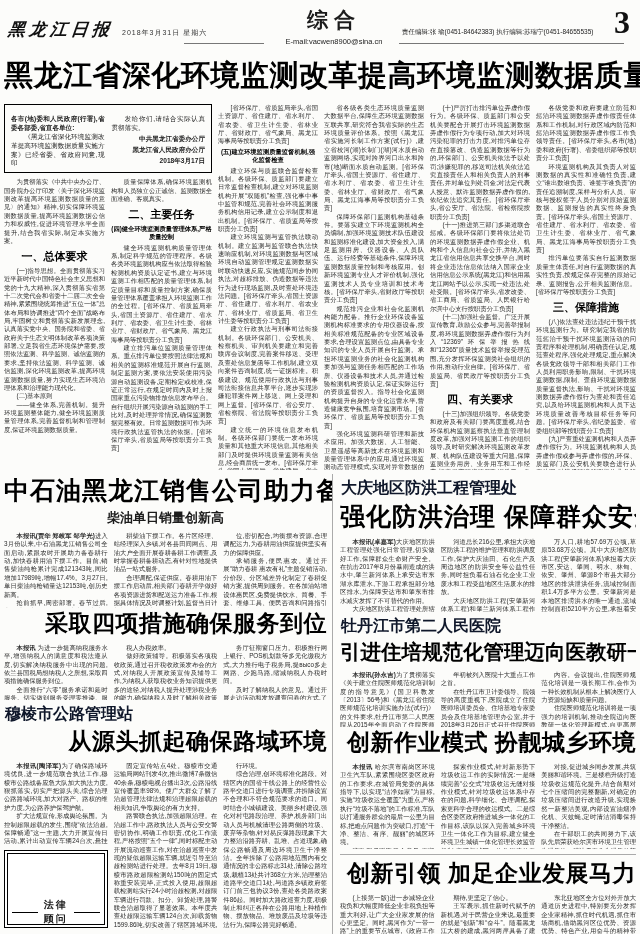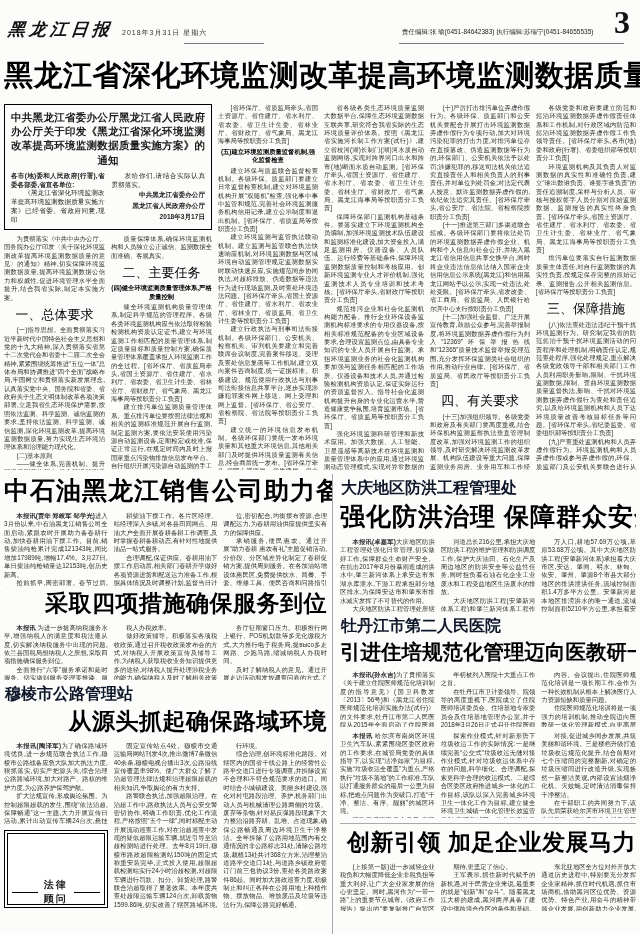--- a/index.html
+++ b/index.html
@@ -43,21 +43,21 @@
   .notice-title { font-size:10.5px; font-weight:900; line-height:1.35; text-align:justify; text-align-last:center; }
   .notice-body { display:flex; gap:7px; margin-top:5px; }
   .notice-col { flex:1 1 0; font-size:6.6px; line-height:1.35; text-align:justify; }
   .notice-col p { text-indent:2em; }
   .notice-col p.noindent { text-indent:0; font-weight:bold; }
   .sig { text-align:right; font-weight:bold; text-indent:0 !important; margin-top:2px; }
   .under-box { display:flex; gap:6px; flex:1; overflow:hidden; }
 
   .coltext { font-size:6.3px; line-height:1.33; text-align:justify; color:#2a2a2a; height:100%; }
   .coltext p { text-indent:2em; }
-  .coltext p.sec-h { text-indent:0; text-align:center; font-size:13px; font-weight:400; margin:4px 0 3px 0; color:#000; }
+  .coltext p.sec-h { text-indent:0; text-align:center; font-size:11px; font-weight:700; margin:4px 0 3px 0; color:#000; }
   .coltext p.bh { text-indent:0; text-align:center; font-weight:bold; color:#000; margin:2px 0; }
 
   
   .lower { display:flex; margin-top:4px; height:466px; }
   .lgroup { width:328px; padding-right:5px; overflow:hidden; }
   .rgroup { width:304px; border-left:1px solid #aaa; padding-left:7px; overflow:hidden; }
 
   .kicker { font-size:16px; font-weight:900; color:#0f172a; margin:4px 0 1px 1px; }
   .art-headline { text-align:center; font-weight:900; color:#000; white-space:nowrap; }
   .hl-26 { font-size:25px; letter-spacing:1px; }
@@ -91,30 +91,33 @@
 </head>
 <body>
 
 <div class="page">
 
   <div class="masthead">
     <div class="logo">黑龙江日报</div>
     <div class="date">2018年3月31日 星期六</div>
     <div class="rule-mid"></div>
     <div class="rule-mid2"></div>
+    <div class="section-wrap">
+      <div class="section-title">综合</div>
+      <div class="email-line">E-mail:vacwen8900@sina.cn</div>
+    </div>
     <div class="editors">责任编辑:张 瑜(0451-84642383)  执行编辑:苏瑞宁(0451-84655535)</div>
     <div class="pageno">3</div>
   </div>
 
   <div class="main-headline">黑龙江省深化环境监测改革提高环境监测数据质量实施方案</div>
 
   <div class="main-cols">
     <div class="mcol-double">
       <div class="notice-box">
-        <div class="notice-title">中共黑龙江省委办公厅黑龙江省人民政府办公厅关于印发《黑龙江省深化环境监测改革提高环境监测数据质量实施方案》的通知</div>
         <div class="notice-body">
           <div class="notice-col">
               <p class="noindent">各市(地)委和人民政府(行署),省委各部委,省直各单位:</p>
               <p>《黑龙江省深化环境监测改革提高环境监测数据质量实施方案》已经省委、省政府同意,现印</p>
             </div>
           <div class="notice-col">
               <p>发给你们,请结合实际认真贯彻落实。</p>
               <p class="sig">中共黑龙江省委办公厅</p>
               <p class="sig">黑龙江省人民政府办公厅</p>
               <p class="sig">2018年3月17日</p>
@@ -167,20 +170,21 @@
         <p>(八)依法查处违法违纪干预干扰环境监测行为。研究制定我省的防范惩治干预干扰环境监测活动的问责程序和处理机制,明确责任认定,规范查处程序,强化处理规定,重点解决各级党政领导干部和相关部门工作人员利用职务影响,限制、干扰环境监测数据,限制、歪曲环境监测数据质量监督执法,影响、干扰对环境监测数据弄虚作假行为查处和责任追究,以及给环境监测机构和人员下达环境质量改善考核目标任务等问题。[省环保厅牵头,省纪委监委、省委组织部等按职责分工负责]</p>
         <p>(九)严查重处监测机构和人员弄虚作假行为。环境监测机构和人员弄虚作假或参与弄虚作假的,环保、质监部门及公安机关要联合进行从严处理;对违规环境监测机构业务移交并负有责任的,依据相关规定严肃调查并追究责任,终身禁止从业;涉嫌犯罪的,依法追究刑事责任。[省环保厅牵头,省质监局、省公安厅等按职责分工负责]</p>
       </div>
   </div>
 
   <div class="lower">
 
     <div class="lgroup">
       <div>
         <div class="art-headline hl-26">中石油黑龙江销售公司助力备春耕</div>
+        <div class="subhead">柴油单日销量创新高</div>
         <div class="art-body petro-body">
           <div class="acol coltext">
               <p><span class="byline">本报讯(贾华 郑岐军 邹学光)</span>进入3月份以来,中石油黑龙江销售公司全面启动,紧跟农时开展助力备春耕行动,加快春耕用油下摆工作。目前,销售柴油纯枪累计完成121343吨,同比增加17989吨,增幅17.4%。3月27日,单日柴油纯枪销量达12153吨,创历史新高。</p>
               <p>抢前抓早,周密部署。春节过后,中石油黑龙江销售公司省内各油站全部开启了春耕保供模式,提前启动春</p>
             </div>
           <div class="acol coltext">
               <p>耕柴油下摆工作。各片区经理、站经理深入乡镇,对各县田间网点、用油大户全面开展春耕备耕工作调查,及时掌握春耕备耕动态,有针对性地提供油品一站式服务。</p>
               <p>合理调配,保证供应。春耕用油下摆工作启动后,相关部门春耕开学做好各项资源进货和配送运力准备工作,根据具体情况及时调整计划,监督当日计划运行完成情况,各分公司、仓储公司、运输公司加班坚守岗</p>
             </div>
           <div class="acol coltext">
@@ -267,20 +271,21 @@
               <p>在牡丹江市卫计委领导、院领导的高度重视下,医院成立了住院医师培训委员会、住培基地专家委员会及住培基地管理办公室,并于2018年3月26日正式召开住院医师规范化培训整改动员大会,住培办公室主任详解了住院医师规范化培训整改工作相关</p>
             </div>
           <div class="acol coltext">
               <p>内容。会议提出,住院医师规范化培训是一项长期工作,会作为一种长效机制从根本上解决医疗人力资源短缺和质量问题。</p>
               <p>住院医师规范化培训将是一项强力的培训机制,推动全院迈向医教研一体化管理新模式,向更高层次的质量管理、人力资源培养及管理水平迈进。</p>
             </div>
         </div>
       </div>
 
       <div>
+        <div class="art-headline hl-23">创新作业模式 扮靓城乡环境</div>
         <div class="art-body harbin-body">
           <div class="acol coltext">
               <p><span class="byline">本报讯</span> 哈尔滨市南岗区环境卫生汽车队,紧紧围绕区委区政府的工作要求,在城管局党委的具体指导下,以实现“洁净如家”为目标,实施“垃圾收运全覆盖”为重点,严格执行“垃圾不落地”的工作标准,车队以打通服务群众的最后一公里为目标,把难点问题作为突破口,打造“干净、整洁、有序、靓丽”的城区环境。</p>
               <p>该队积极听取群众意见,不断创新</p>
             </div>
           <div class="acol coltext">
               <p>探索作业模式,针对新形势下垃圾收运工作的实际情况:一是继续完善“公交式”垃圾收运无缝对接作业模式,针对垃圾收运体系中存在的问题,科学细化、合理调配,探索更科学合理的收运模式。二是综合区委区政府推进城乡一体化的工作目标,该队以深入完善城乡环境卫生一体化工作为目标,建立健全环境卫生城镇一体化管理长效监管机制,实现与城区一体化衔接的无缝</p>
             </div>
           <div class="acol coltext">
               <p>对接,促进城乡同步发展,共筑美丽和谐环境。三是楼档升级打造垃圾收运规范化提升,结合前期对七个压缩间的完整翻新,对确定的垃圾压缩间进行改造升级,实现焕然一新整洁美观,内部设置油烟净化机、灭蚊蝇,定时清洁消毒保持干净整洁。</p>

